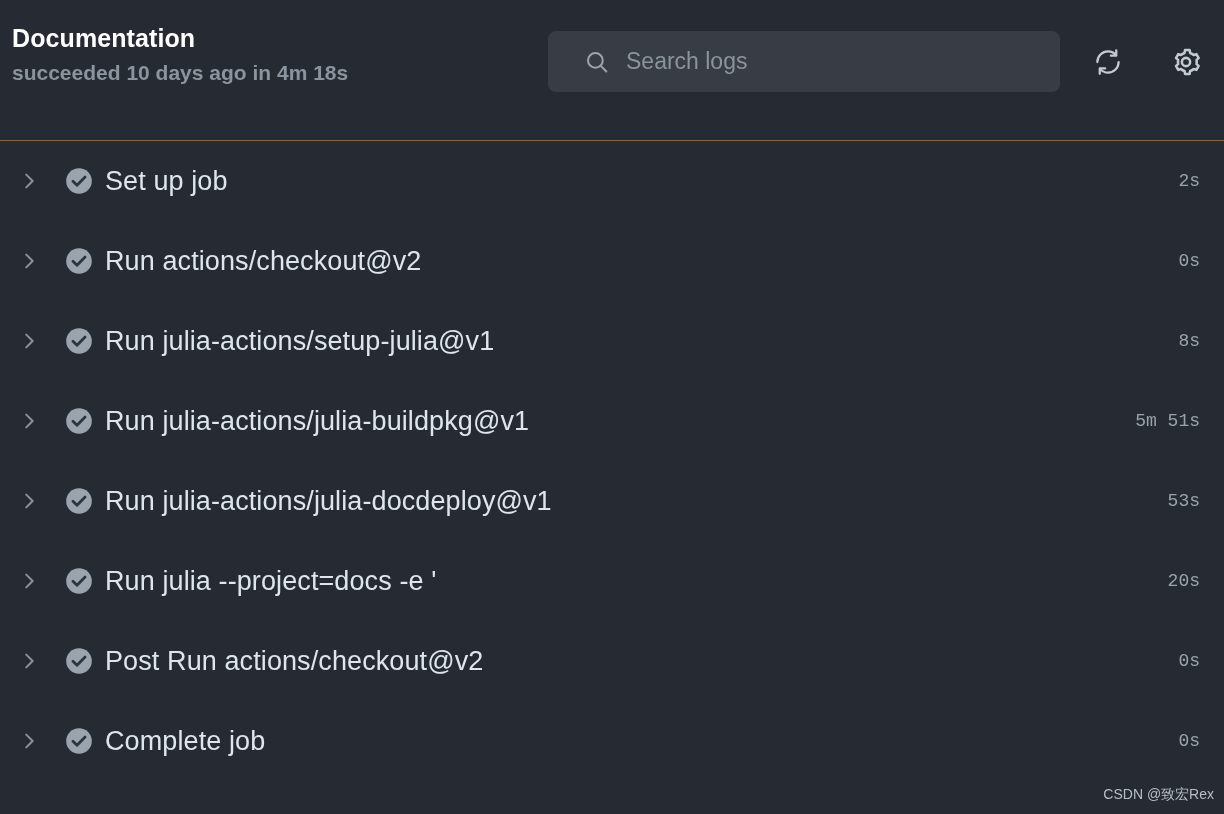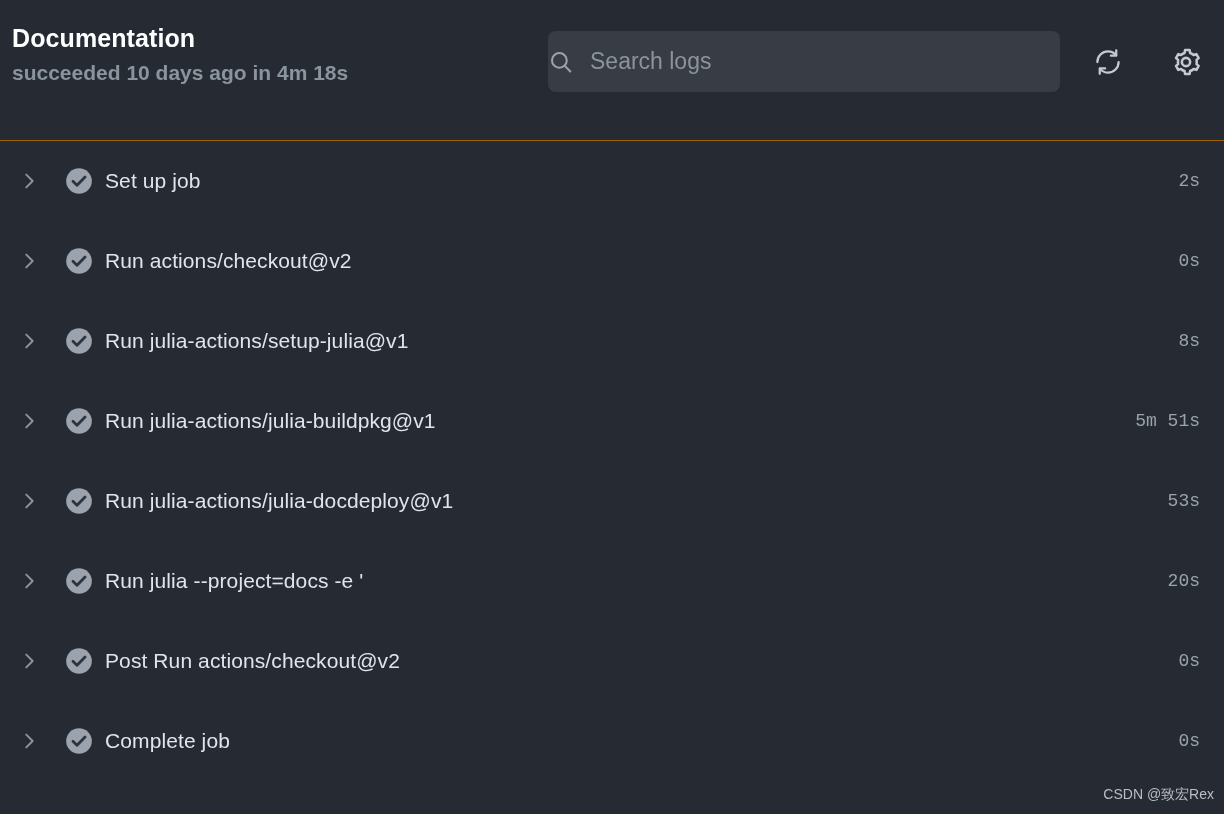--- a/index.html
+++ b/index.html
@@ -53,21 +53,21 @@
   .search-box {
     position: absolute;
     left: 548px;
     top: 31px;
     width: 512px;
     height: 61px;
     background: #373c45;
     border-radius: 8px;
     display: flex;
     align-items: center;
-    padding: 0 0;
+    padding: 0 36px;
   }
 
   .search-icon {
     width: 26px;
     height: 26px;
     flex: 0 0 26px;
     margin-right: 16px;
     color: #9aa3ad;
     display: block;
   }
@@ -133,21 +133,21 @@
   .status-icon {
     width: 28px;
     height: 28px;
     flex: 0 0 28px;
     margin-right: 12px;
     display: block;
     color: #9aa3ae;
   }
 
   .step-label {
-    font-size: 21px;
+    font-size: 27px;
     color: #dfe5ec;
     white-space: nowrap;
     letter-spacing: 0.1px;
     flex: 1 1 auto;
   }
 
   .step-duration {
     font-family: "Liberation Mono", "DejaVu Sans Mono", monospace;
     font-size: 18px;
     color: #9aa3ad;

